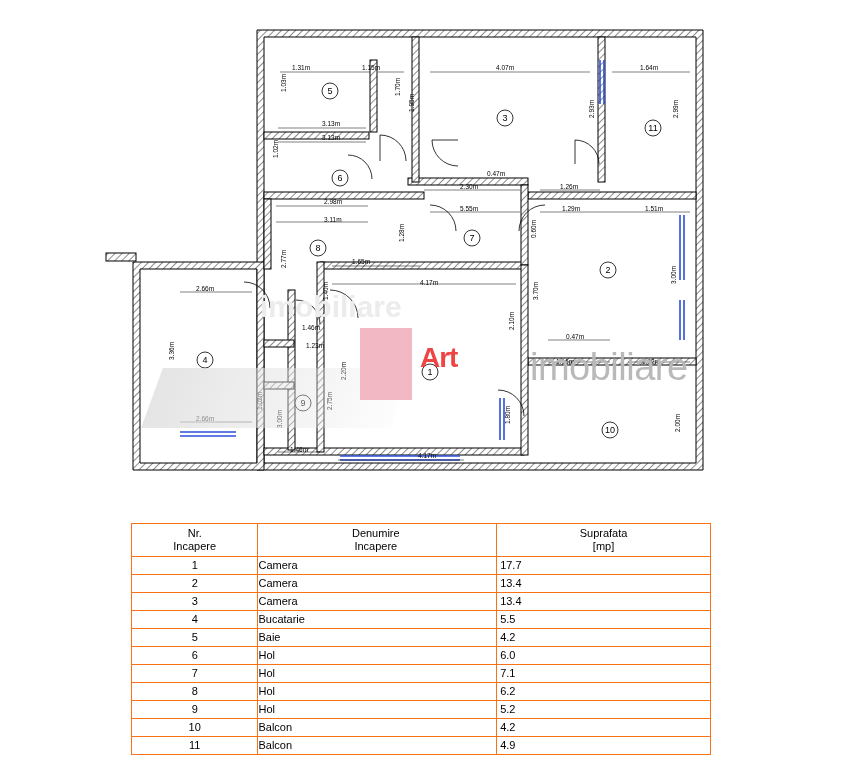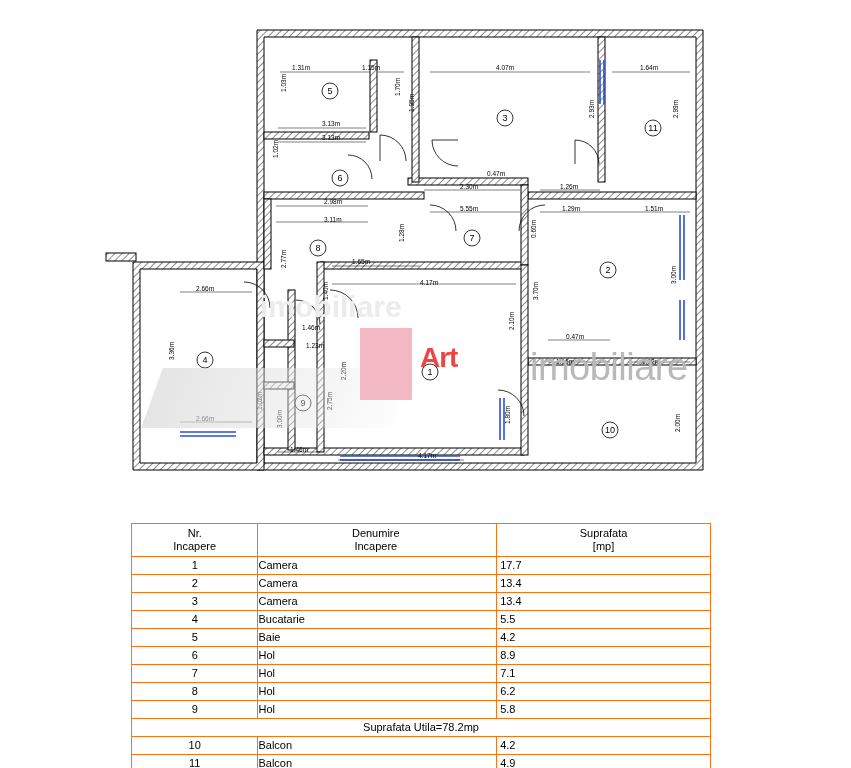--- a/index.html
+++ b/index.html
@@ -271,41 +271,38 @@
       <td class="c-sup">5.5</td>
     </tr>
     <tr>
       <td class="c-nr">5</td>
       <td class="c-den">Baie</td>
       <td class="c-sup">4.2</td>
     </tr>
     <tr>
       <td class="c-nr">6</td>
       <td class="c-den">Hol</td>
-      <td class="c-sup">8.9</td>
+      <td class="c-sup">6.0</td>
     </tr>
     <tr>
       <td class="c-nr">7</td>
       <td class="c-den">Hol</td>
       <td class="c-sup">7.1</td>
     </tr>
     <tr>
       <td class="c-nr">8</td>
       <td class="c-den">Hol</td>
       <td class="c-sup">6.2</td>
     </tr>
     <tr>
       <td class="c-nr">9</td>
       <td class="c-den">Hol</td>
-      <td class="c-sup">5.8</td>
-    </tr>
-
-    <tr class="sum">
-      <td colspan="3">Suprafata Utila=78.2mp</td>
-    </tr>
+      <td class="c-sup">5.2</td>
+    </tr>
+
 
     <tr>
       <td class="c-nr">10</td>
       <td class="c-den">Balcon</td>
       <td class="c-sup">4.2</td>
     </tr>
     <tr>
       <td class="c-nr">11</td>
       <td class="c-den">Balcon</td>
       <td class="c-sup">4.9</td>

